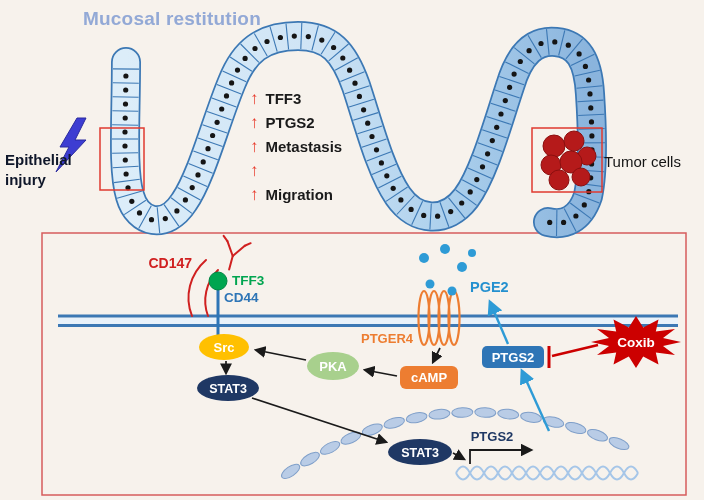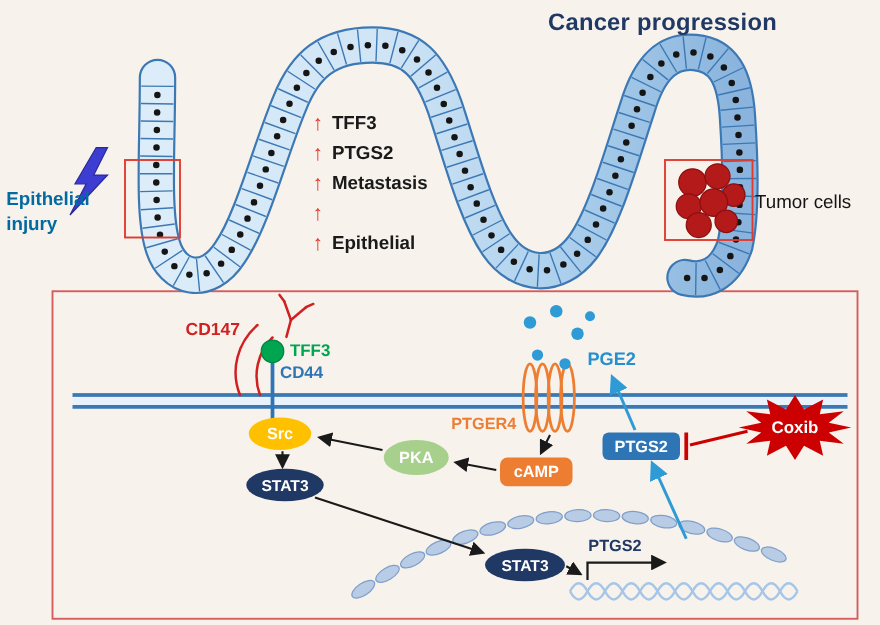--- a/index.html
+++ b/index.html
@@ -4,21 +4,21 @@
 <style>
   *{margin:0;padding:0;box-sizing:border-box}
   html,body{background:#dcdcdc}
   body{font-family:"Liberation Sans",sans-serif}
   .canvas{position:relative;width:704px;height:500px;background:#f7f2ec;overflow:hidden}
   .canvas svg{position:absolute;left:0;top:0}
   .overlay{position:absolute}
   .title{font-weight:bold;font-size:19px;text-align:center;letter-spacing:.2px}
   .title-left{left:77px;top:8px;width:190px;color:#93a9d6}
   .title-right{left:430px;top:8px;width:200px;color:#203864}
-  .injury-label{left:5px;top:150px;width:84px;font-size:15px;font-weight:bold;color:#0369a1;line-height:1.3}
+  .injury-label{left:5px;top:150px;width:84px;font-size:15px;font-weight:bold;color:#0f172a;line-height:1.3}
   .tumor-label{left:604px;top:153px;width:96px;font-size:15px;font-weight:normal;color:#141414}
   .effects{position:absolute;left:250px;top:86px;display:flex;flex-direction:column}
   .effects .row{display:flex;align-items:center;height:24px;gap:7px}
   .effects .arr{color:#e8392a;font-weight:bold;font-size:17px;line-height:1}
   .effects .lbl{color:#1a1a1a;font-weight:bold;font-size:15px}
   text{font-family:"Liberation Sans",sans-serif}
   .wlabel{fill:#ffffff;font-weight:bold;font-size:13px;text-anchor:middle}
   #ep-ticks line{stroke:#3c78b4;stroke-width:1.1}
   #ep-nuclei circle{fill:#151515}
   #nuc-beads ellipse{fill:#b9cce6;stroke:#7f9fc9;stroke-width:1}
@@ -334,21 +334,21 @@
     <rect x="532" y="128" width="70" height="64" fill="none" stroke="#e03a2f" stroke-width="1.5"></rect>
 
     <text x="192" y="268" text-anchor="end" fill="#d02020" font-size="14" font-weight="bold">CD147</text>
     <text x="232" y="285" text-anchor="start" fill="#00a550" font-size="13.5" font-weight="bold">TFF3</text>
     <text x="224" y="302" text-anchor="start" fill="#2e75b6" font-size="13.5" font-weight="bold">CD44</text>
     <text x="413" y="343" text-anchor="end" fill="#ed7d31" font-size="13" font-weight="bold">PTGER4</text>
     <text x="470" y="292" text-anchor="start" fill="#2490cf" font-size="14.5" font-weight="bold">PGE2</text>
     <text x="492" y="441" text-anchor="middle" fill="#1f3864" font-size="13" font-weight="bold">PTGS2</text>
   </svg>
 
-  <div class="overlay title title-right">Cancer progression</div>
+  <div class="overlay title title-left">Mucosal restitution</div>
   <div class="overlay injury-label">Epithelial injury</div>
   <div class="overlay tumor-label">Tumor cells</div>
 
   <div class="effects">
     <div class="row">
       <span class="arr">↑</span>
       <span class="lbl">TFF3</span>
     </div>
     <div class="row">
       <span class="arr">↑</span>
@@ -356,16 +356,16 @@
     </div>
     <div class="row">
       <span class="arr">↑</span>
       <span class="lbl">Metastasis</span>
     </div>
     <div class="row">
       <span class="arr">↑</span>
     </div>
     <div class="row">
       <span class="arr">↑</span>
-      <span class="lbl">Epithelial</span>
+      <span class="lbl">Migration</span>
     </div>
   </div>
 </div>
 
 </body></html>

